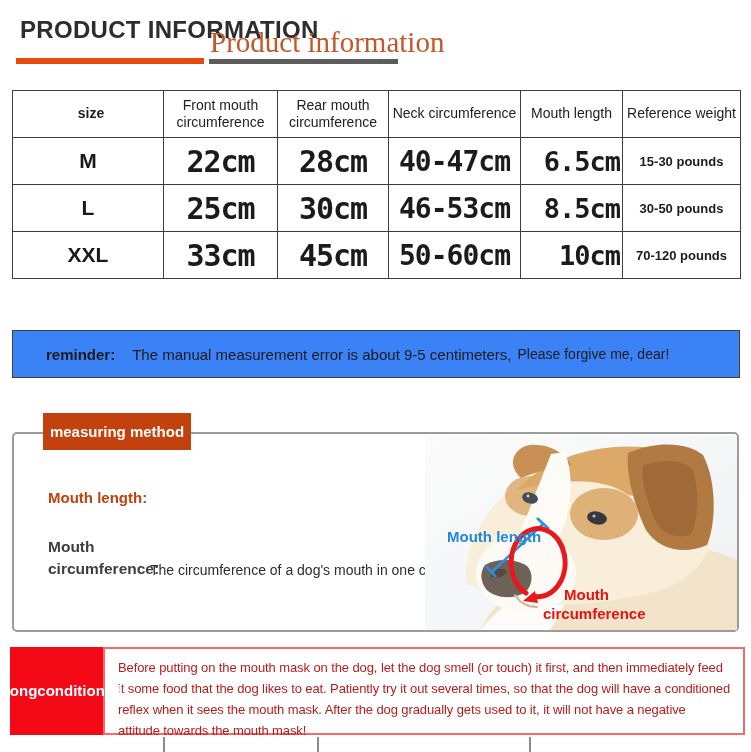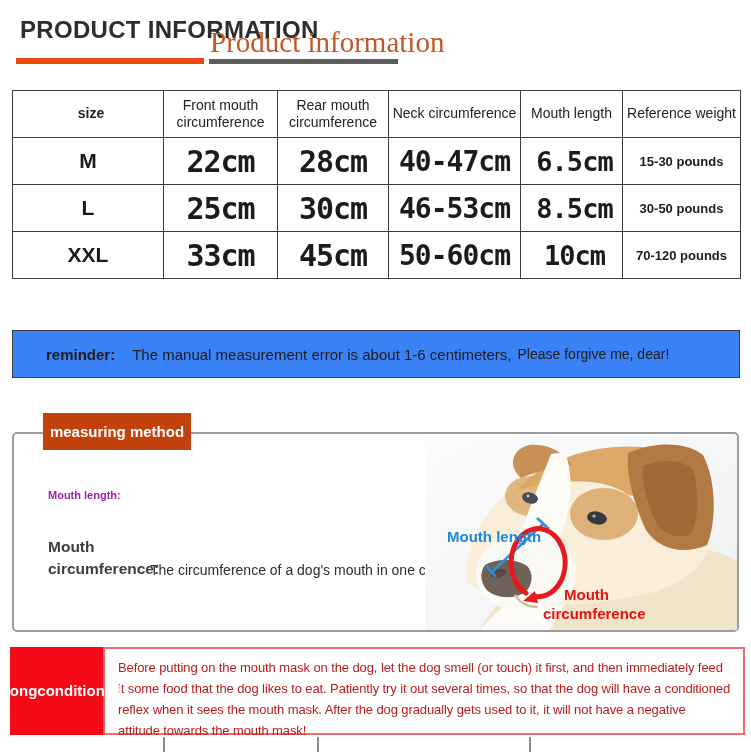--- a/index.html
+++ b/index.html
@@ -19,37 +19,37 @@
                    table-layout:fixed;background:#fff;}
   .size-table th,.size-table td{border:1px solid #3e3e3e;text-align:center;vertical-align:middle;
                    padding:0 2px;overflow:hidden;}
   .size-table th{font-size:14px;font-weight:400;color:#222;height:46px;line-height:1.25;}
   .size-table th.first{font-weight:600;padding-left:8px;}
   .size-table tr.data{height:47px;}
   td.cell-size{font-size:21px;font-weight:bold;color:#1a1a1a;}
   td.cell-val{font-family:"DejaVu Sans Mono",monospace;font-weight:bold;font-size:30px;
               color:#1b1b1b;letter-spacing:-1px;}
   td.cell-neck{font-size:28px;}
-  td.cell-mouth{font-size:27px;text-align:center;padding-left:8px;}
+  td.cell-mouth{font-size:27px;text-align:right;padding-left:8px;}
   td.cell-weight{font-size:13px;font-weight:bold;color:#1c1c1c;}
 
   
   .reminder{position:absolute;left:12px;top:330px;width:726px;height:46px;border:1px solid #3e3e3e;
             display:flex;align-items:center;background:#3b82f6;}
   .reminder .lbl{margin-left:33px;font-size:15px;font-weight:600;color:#1c1c1c;}
   .reminder .txt{margin-left:17px;font-size:15px;color:#1c1c1c;}
   .reminder .txt2{margin-left:6px;font-size:14px;color:#1c1c1c;}
 
   
   .measure-box{position:absolute;left:12px;top:432px;width:727px;height:200px;
                border:2px solid #9c9c9c;border-radius:5px;background:#fff;box-sizing:border-box;}
   .measure-tab{position:absolute;left:43px;top:413px;width:148px;height:37px;background:#c2410c;
                color:#fff;font-size:15px;font-weight:bold;display:flex;align-items:center;
                justify-content:center;z-index:3;}
-  .ml-label{position:absolute;left:48px;top:489px;font-size:11px;font-weight:600;color:#a21caf;}
+  .ml-label{position:absolute;left:48px;top:489px;font-size:15px;font-weight:600;color:#c2410c;}
   .ml-desc{position:absolute;left:145px;top:490px;font-size:15px;color:#2d2d2d;}
   .mc-label1{position:absolute;left:48px;top:538px;font-size:15.5px;font-weight:600;color:#3e3e3e;}
   .mc-label2{position:absolute;left:48px;top:560px;font-size:15.5px;font-weight:600;color:#3e3e3e;}
   .mc-desc{position:absolute;left:150px;top:562px;font-size:14px;color:#2d2d2d;}
   .dog-wrap{position:absolute;left:425px;top:436px;width:312px;height:194px;z-index:2;}
 
   
   .sg-label{position:absolute;left:10px;top:647px;width:93px;height:88px;background:#f40a16;
             color:#fff;display:flex;flex-direction:row;align-items:center;justify-content:center;
             font-size:15px;font-weight:bold;line-height:1.45;z-index:2;}
@@ -111,21 +111,21 @@
       <td class="cell-val">45cm</td>
       <td class="cell-val cell-neck">50-60cm</td>
       <td class="cell-val cell-mouth">10cm</td>
       <td class="cell-weight">70-120 pounds</td>
     </tr>
   </tbody>
     </table>
 
   <div class="reminder">
     <span class="lbl">reminder:</span>
-    <span class="txt">The manual measurement error is about 1-6 centimeters,</span>
+    <span class="txt">The manual measurement error is about 9-5 centimeters,</span>
     <span class="txt2">Please forgive me, dear!</span>
   </div>
 
   <div class="measure-box"></div>
   <div class="measure-tab">measuring method</div>
   <div class="ml-label">Mouth length:</div>
   <div class="mc-label1">Mouth</div>
   <div class="mc-label2">circumference:</div>
   <div class="mc-desc">The circumference of a dog's mouth in one circle</div>
 

